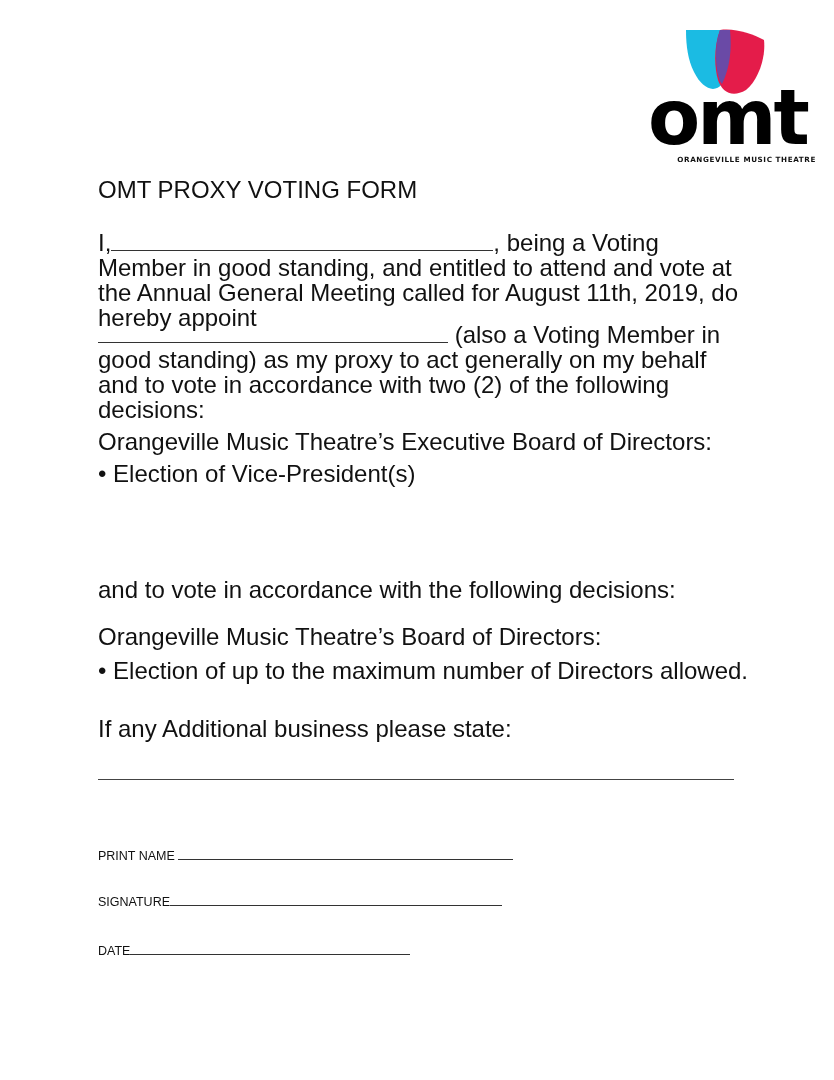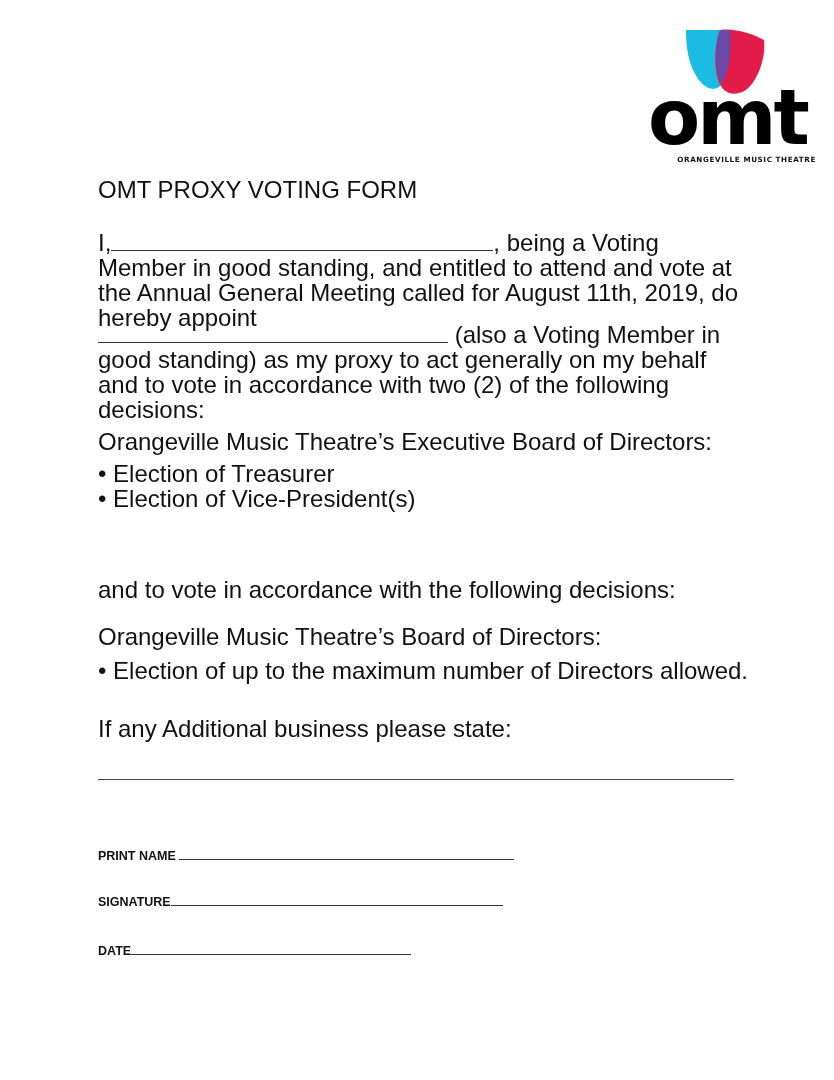--- a/index.html
+++ b/index.html
@@ -24,21 +24,21 @@
     .p1 { top: 230px; width: 640px; }
     .p2 { top: 322px; width: 640px; }
     .h1 { top: 415px; margin-top: 14px; }
     .list { top: 461px; }
     .h2 { top: 577px; }
     .h3 { top: 624px; }
     .list2 { top: 658px; }
     .h4 { top: 716px; }
     .blank { display: inline-block; border-bottom: 1px solid #333; vertical-align: baseline; height: 14px; }
     .long-line { position: absolute; left: 98px; top: 779px; width: 636px; border-bottom: 1.5px solid #444; }
-    .sig { position: absolute; left: 98px; font-size: 12.5px; font-weight: bold; }
+    .sig { position: absolute; left: 98px; font-size: 12.5px; }
     .sig .blank { height: 10px; }
     .s1 { top: 849px; }
     .s2 { top: 895px; }
     .s3 { top: 944px; }
   </style>
 </head>
 <body>
 
 <div class="logo">
   <svg width="82" height="66" viewBox="0 0 82 66">
@@ -56,21 +56,20 @@
   <span>I,</span><span class="blank" style="width:382px"></span><span>, being a Voting Member in good standing, and entitled to attend and vote at the Annual General Meeting called for August 11th, 2019, do hereby appoint</span>
 </div>
 
 <div class="para p2">
   <span class="blank" style="width:350px"></span><span> (also a Voting Member in good standing) as my proxy to act generally on my behalf and to vote in accordance with two (2) of the following decisions:</span>
 </div>
 
 <div class="para h1">Orangeville Music Theatre’s Executive Board of Directors:</div>
 
 <div class="para list">
-  <div>• Election of Treasurer</div>
   <div>• Election of Vice-President(s)</div>
 </div>
 
 <div class="para h2">and to vote in accordance with the following decisions:</div>
 
 <div class="para h3">Orangeville Music Theatre’s Board of Directors:</div>
 
 <div class="para list2">
   <div>•  Election of up to the maximum number of Directors allowed.</div>
 </div>

